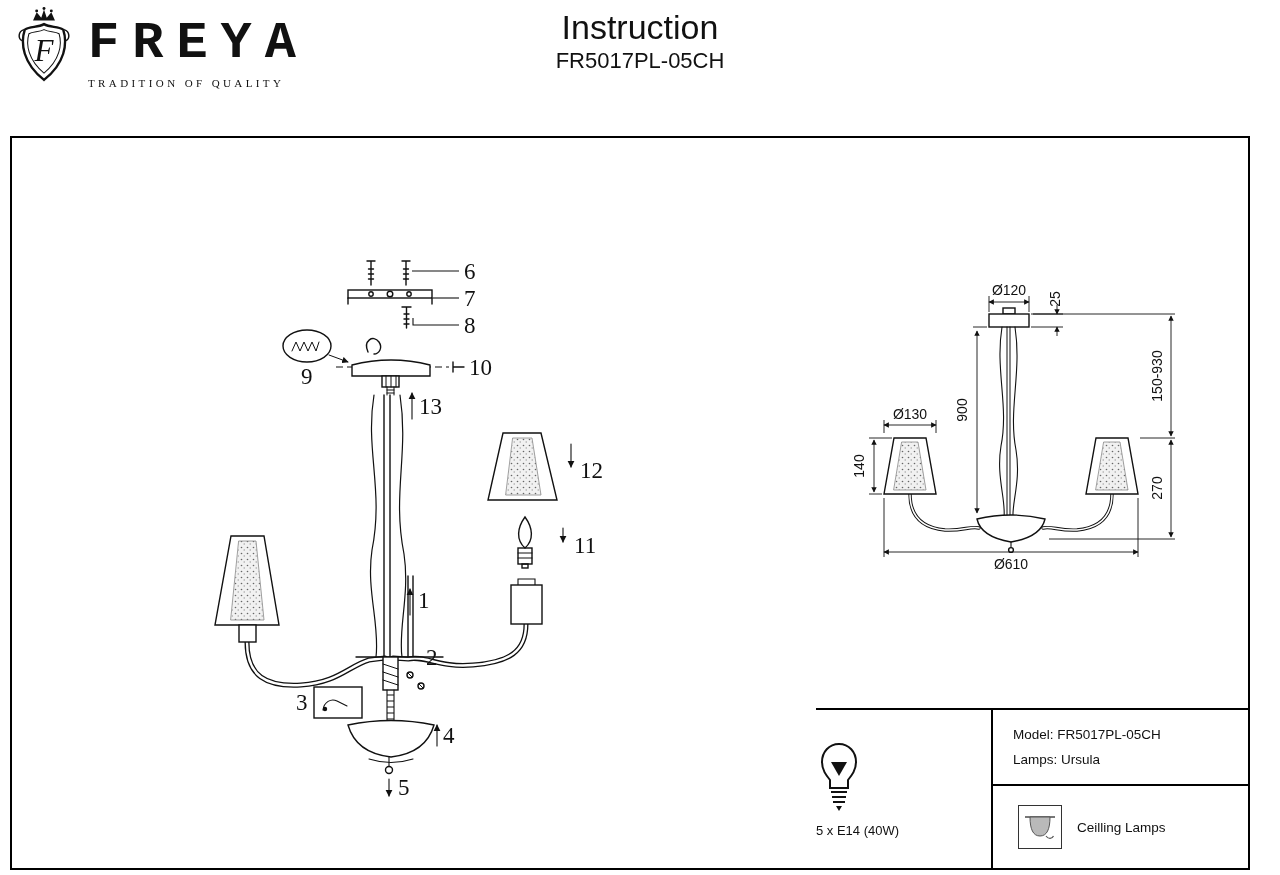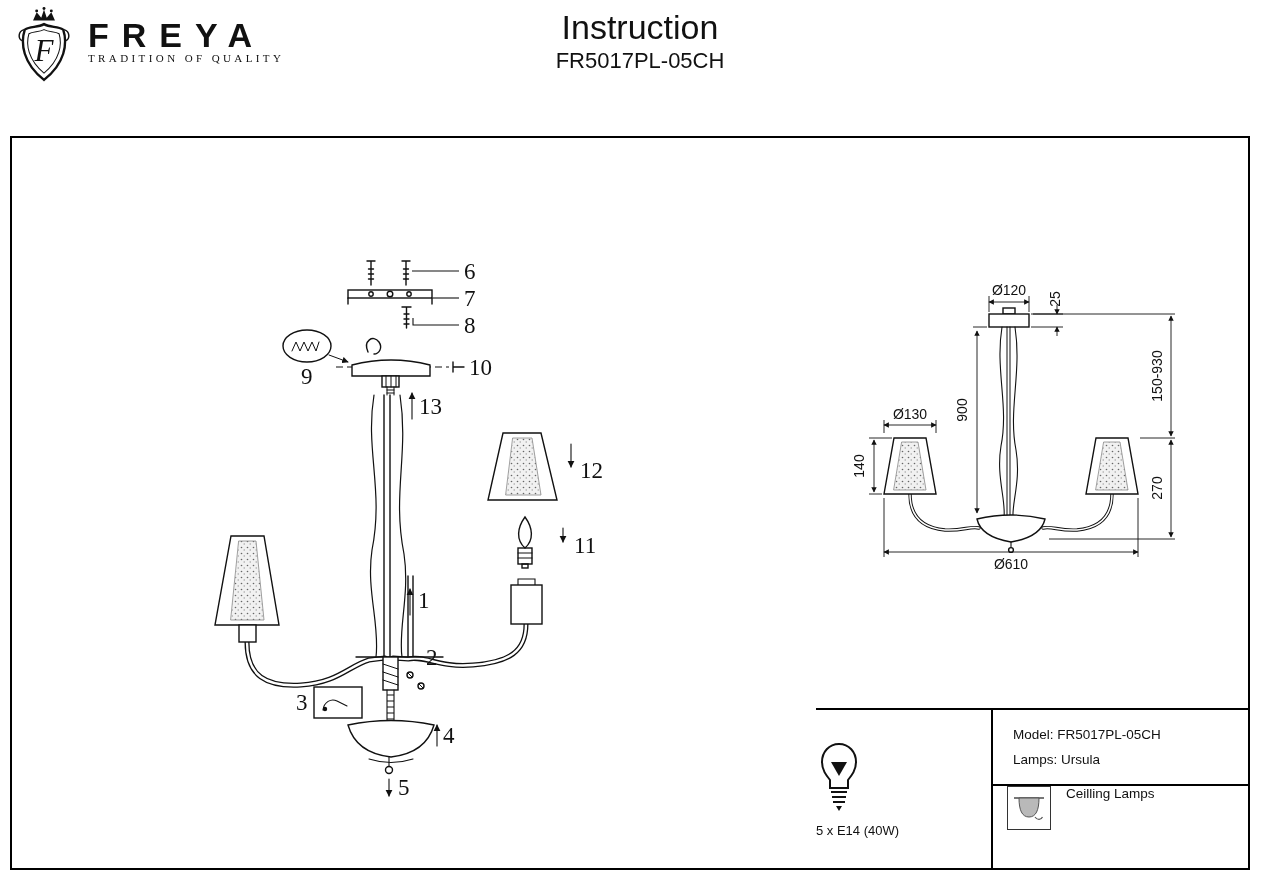--- a/index.html
+++ b/index.html
@@ -2,40 +2,40 @@
 <html><head>
 <meta charset="utf-8">
 <style>
   *{margin:0;padding:0;box-sizing:border-box}
   html,body{background:#fff}
   body{width:1280px;height:875px;position:relative;overflow:hidden;
        font-family:"Liberation Sans",sans-serif;color:#111}
   .header{position:absolute;top:0;left:0;width:100%;height:132px}
   .logo{position:absolute;left:12px;top:6px;display:flex;align-items:flex-start;gap:12px}
   .logo-text{padding-top:12px}
-  .brand{font-family:Liberation Sans, sans-serif;font-weight:bold;font-size:34px;
+  .brand{font-family:Liberation Mono, monospace;font-weight:bold;font-size:52px;
          letter-spacing:13px;line-height:1;white-space:nowrap}
   .tagline{font-family:"Liberation Serif",serif;font-size:11px;letter-spacing:3.4px;
-           white-space:nowrap}
+           margin-top:7px;white-space:nowrap}
   .titleblock{position:absolute;left:50%;transform:translateX(-50%);top:8px;text-align:center}
   .title{font-size:34px;font-weight:normal;line-height:1.15}
   .subtitle{font-size:22px;margin-top:1px}
   .box{position:absolute;border:2px solid #000;background:#fff}
   .box-left{left:10px;top:136px;width:826px;height:734px}
   .box-right{left:816px;top:136px;width:434px;height:734px;border-left:none}
   .dims-area{position:absolute;left:0;top:0;right:0;bottom:160px}
   .dims-area svg,.box-left svg{width:100%;height:100%;display:block}
   .spec-row{position:absolute;left:0;right:0;bottom:0;height:160px;border-top:2px solid #000;display:flex}
   .bulb-cell{width:177px;border-right:2px solid #000;display:flex;flex-direction:column;
              align-items:flex-start;justify-content:center;gap:9px}
   .bulb-label{font-size:13px}
   .info-cell{flex:1;display:flex;flex-direction:column}
   .model-block{height:76px;border-bottom:2px solid #000;padding:13px 8px 0 20px;
                font-size:13.5px;line-height:1.85}
-  .cat-block{flex:1;display:flex;gap:15px;padding-left:14px}
+  .cat-block{flex:1;display:flex;align-items:center;gap:15px;padding-left:25px}
   .cat-icon{width:44px;height:44px;border:1.5px solid #333;display:flex;align-items:center;justify-content:center}
   .cat-label{font-size:13.5px}
   text{stroke:none}
 </style>
 </head>
 <body>
 
 <div class="page">
 
   <div class="header">

